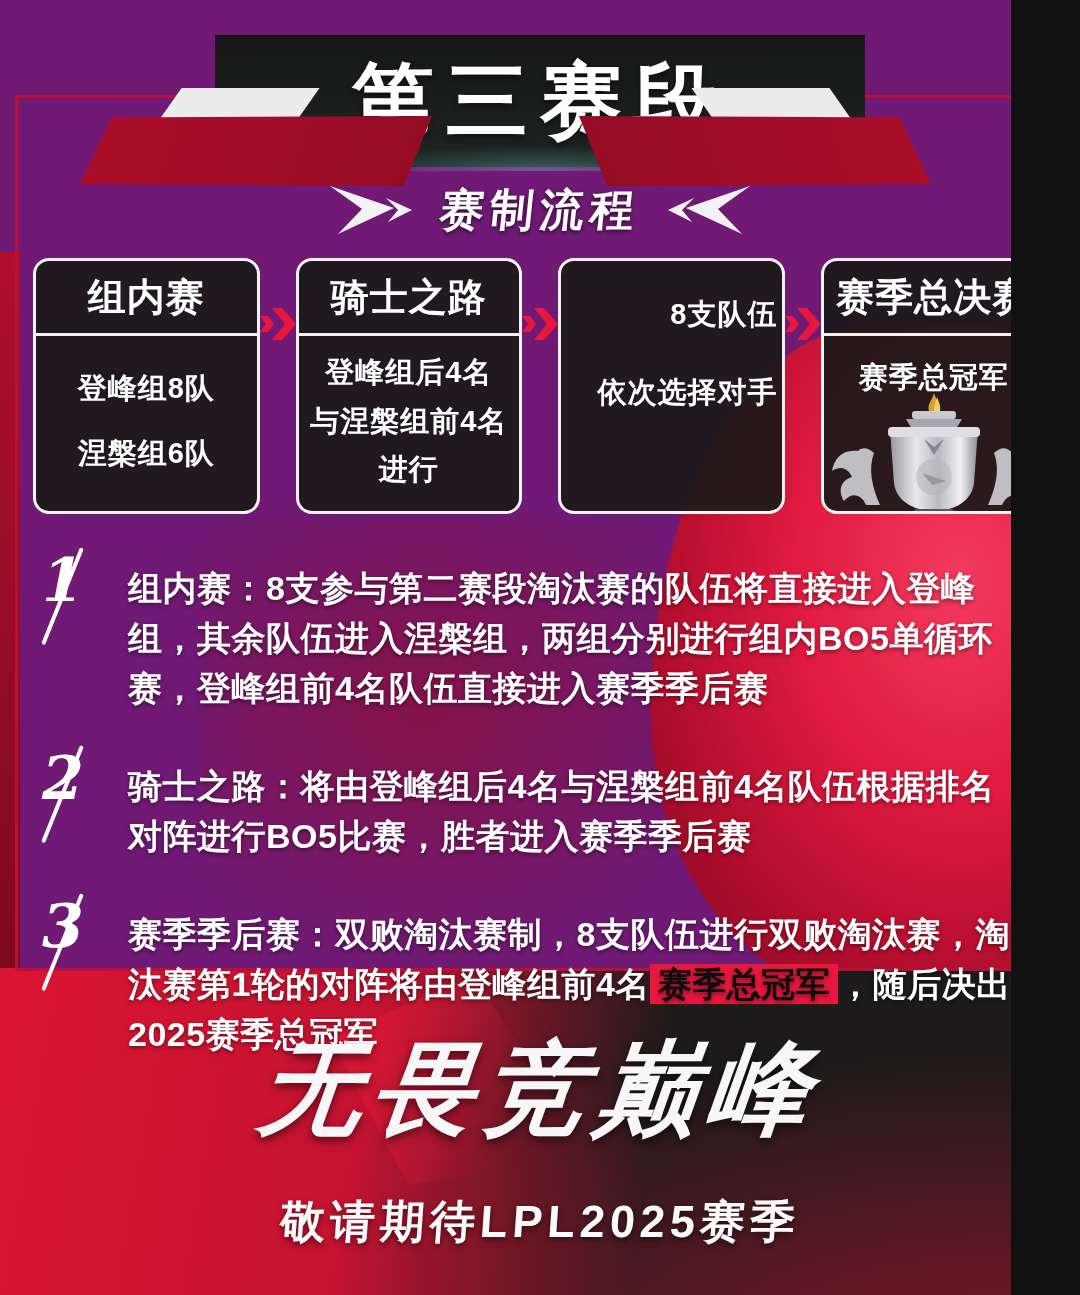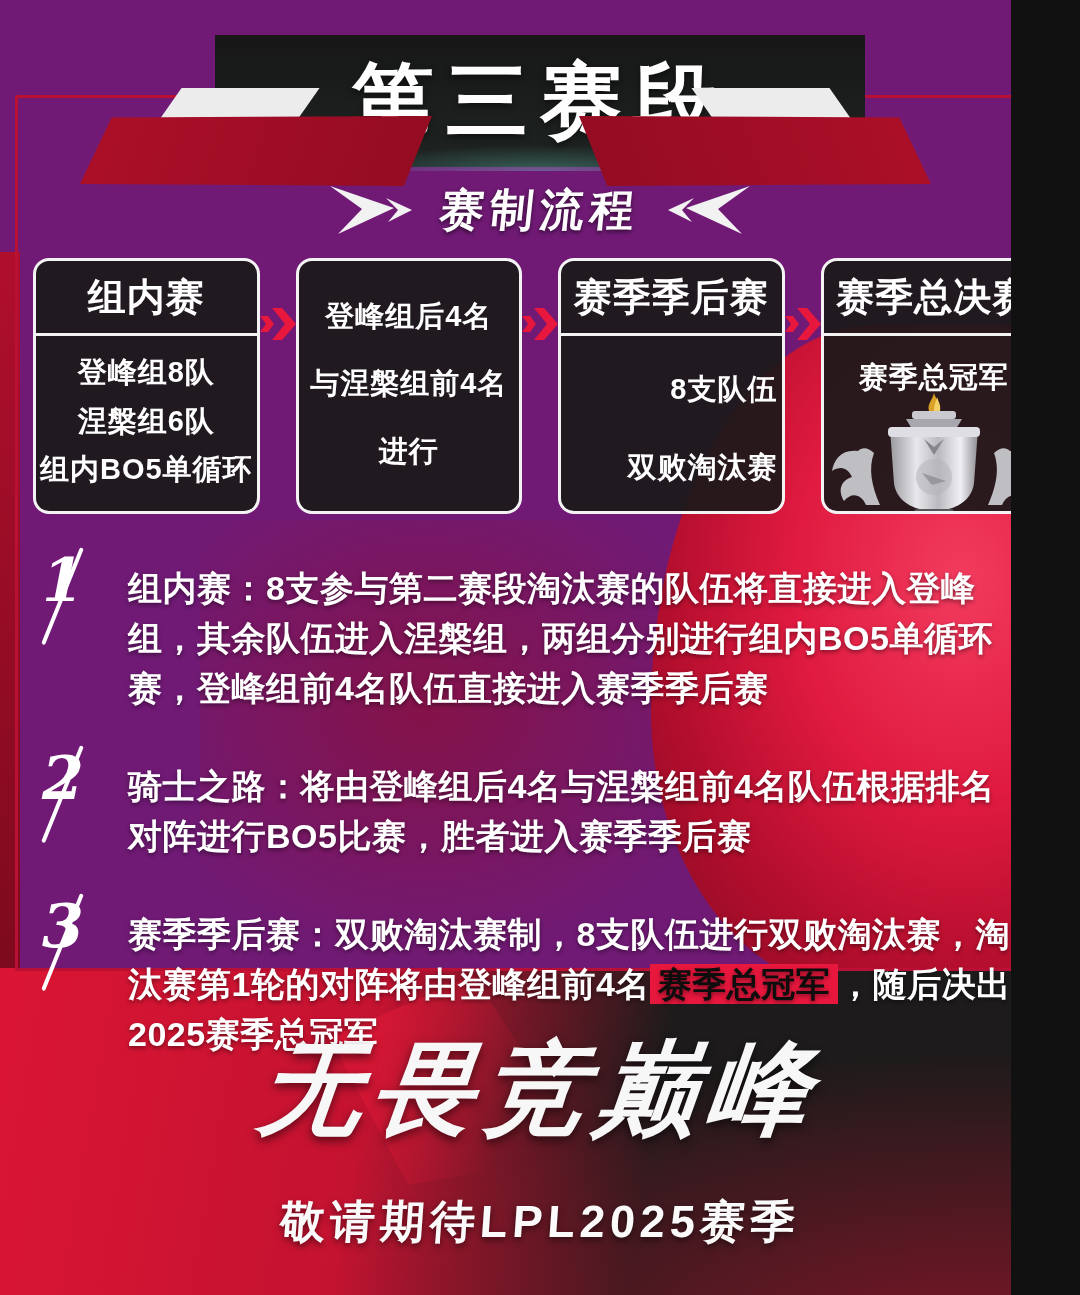--- a/index.html
+++ b/index.html
@@ -169,49 +169,48 @@
 
   <div class="cards">
 
     <div class="card">
       <div class="card-head">
         <h3 class="card-title">组内赛</h3>
       </div>
       <div class="card-body">
         <span class="card-line">登峰组8队</span>
         <span class="card-line">涅槃组6队</span>
-        <span class="card-line">组内BO5单循环</span>
       </div>
     </div>
 
     <svg class="flow-arrow" viewBox="0 0 36 40">
       <polygon points="0,12 8,12 14,20 8,28 0,28 6,20" fill="#e8173d"></polygon>
       <polygon points="12,4 22,4 36,20 22,36 12,36 25,20" fill="#e8173d"></polygon>
     </svg>
 
     <div class="card">
+      <div class="card-head">
+        <h3 class="card-title">骑士之路</h3>
+      </div>
       <div class="card-body">
         <span class="card-line">登峰组后4名</span>
         <span class="card-line">与涅槃组前4名</span>
         <span class="card-line">进行</span>
       </div>
     </div>
 
     <svg class="flow-arrow" viewBox="0 0 36 40">
       <polygon points="0,12 8,12 14,20 8,28 0,28 6,20" fill="#e8173d"></polygon>
       <polygon points="12,4 22,4 36,20 22,36 12,36 25,20" fill="#e8173d"></polygon>
     </svg>
 
     <div class="card">
-      <div class="card-head">
-        <h3 class="card-title">赛季季后赛</h3>
-      </div>
       <div class="card-body two-lines">
         <span class="card-line">8支队伍</span>
-        <span class="card-line">双败淘汰赛</span>
+        <span class="card-line">依次选择对手</span>
       </div>
     </div>
 
     <svg class="flow-arrow" viewBox="0 0 36 40">
       <polygon points="0,12 8,12 14,20 8,28 0,28 6,20" fill="#e8173d"></polygon>
       <polygon points="12,4 22,4 36,20 22,36 12,36 25,20" fill="#e8173d"></polygon>
     </svg>
 
     <div class="card">
       <div class="card-head">

